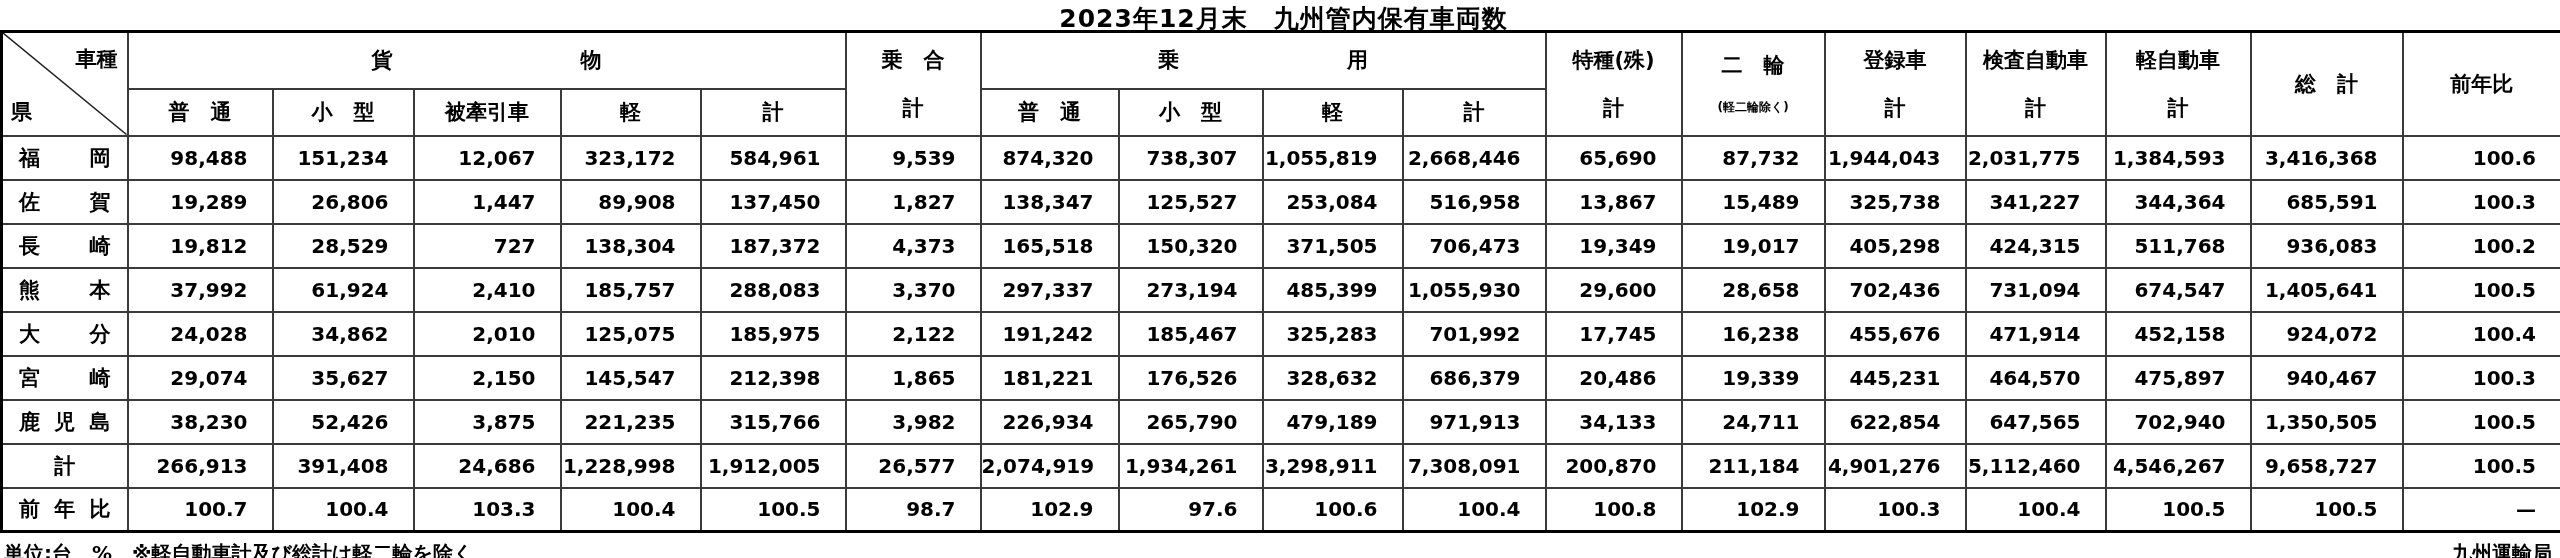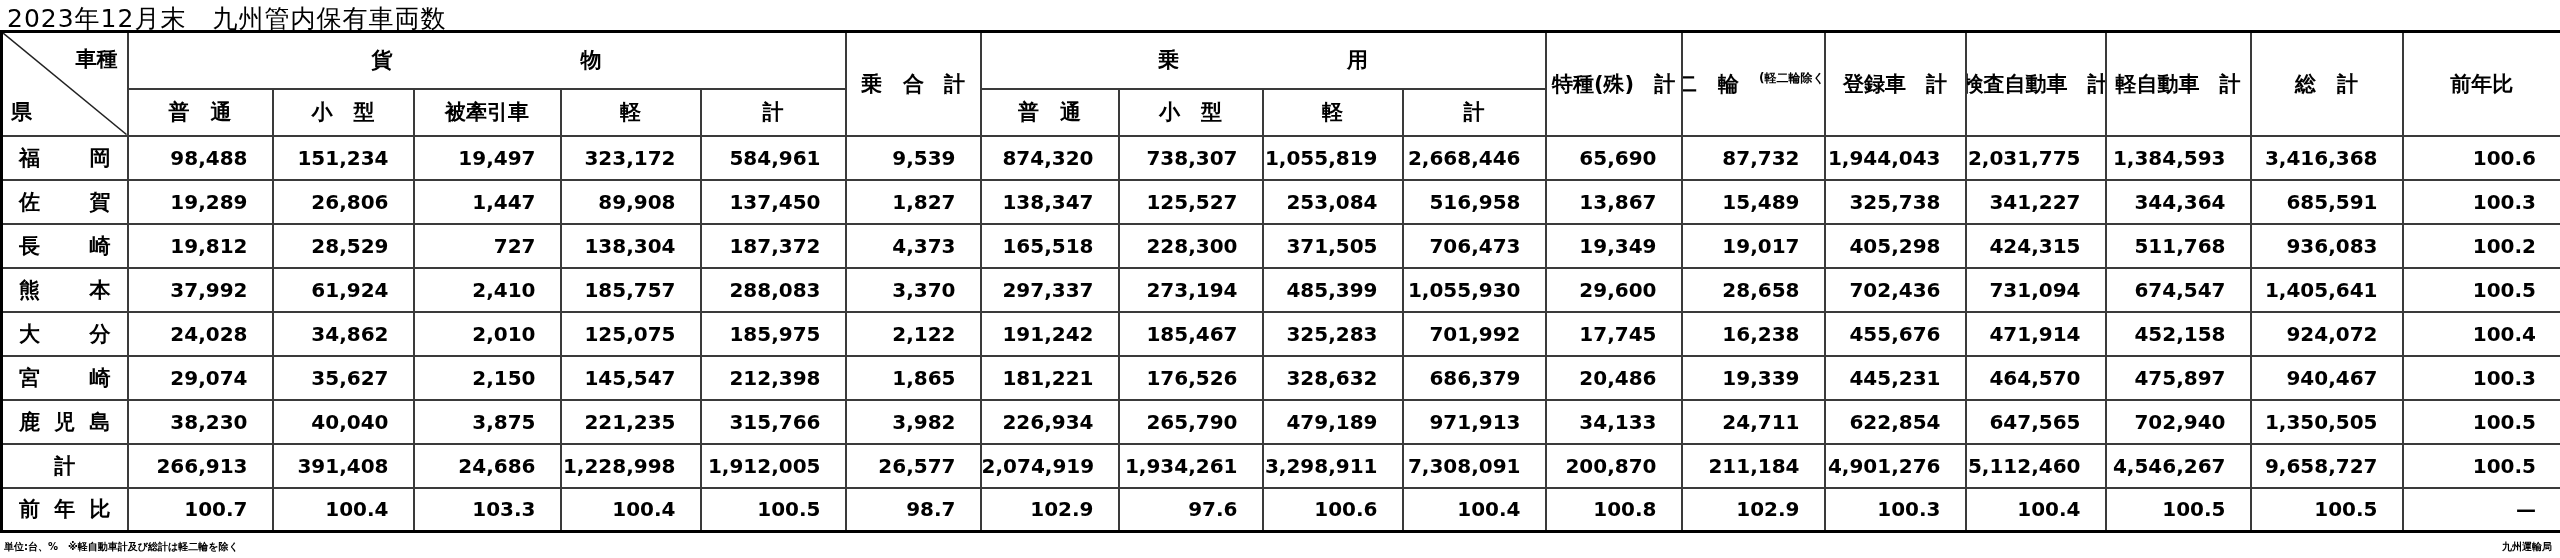--- a/index.html
+++ b/index.html
@@ -4,56 +4,56 @@
 <style>
   html,body { margin:0; padding:0; }
   body {
     width:2560px; height:558px; overflow:hidden;
     background:#ffffff; color:#000;
     font-family:"DejaVu Sans","Liberation Sans",sans-serif;
   }
   .title {
     height:30px; box-sizing:border-box;
     padding:2px 0 0 7px;
-    font-size:25px; font-weight:normal; letter-spacing:1px;
+    font-size:25px; font-weight:bold; letter-spacing:1px;text-align:center;
   }
   table {
     width:2560px; table-layout:fixed; border-collapse:collapse;
     border:3px solid #000;
   }
   th,td {
     border:2px solid #3a3a3a; padding:0;
     overflow:hidden; white-space:nowrap;
     font-weight:bold;
   }
   thead tr.r1 { height:57px; }
   thead tr.r2 { height:47px; }
   tbody tr { height:44px; }
   thead th { font-size:21px; text-align:center; vertical-align:middle; }
   .spread-cargo { letter-spacing:188px; text-indent:188px; }
   .spread-pass  { letter-spacing:168px; text-indent:168px;margin-left:34px; }
-  .two-line { display:flex; justify-content:center; gap:20px; height:100%; }
+  .two-line { display:flex; flex-direction:column; justify-content:center; gap:20px; height:100%; }
   .two-line .sub { font-size:12px; }
   td.num {
     font-size:20px; text-align:right; padding-right:24px;
   }
   th.pref {
     font-size:21px; text-align:justify; text-align-last:justify;
     padding:0 16px;
   }
   .corner { position:relative; }
   .corner svg { position:absolute; left:0; top:0; width:100%; height:100%; display:block; }
   .corner svg line { stroke:#222; stroke-width:1.5; }
   .corner-top  { position:absolute; top:12px; right:9px;  font-size:21px; }
   .corner-bottom { position:absolute; bottom:9px; left:8px; font-size:21px; }
   .footer {
     height:24px; box-sizing:border-box;
     display:flex; justify-content:space-between; align-items:flex-start;
     padding:7px 8px 0 4px;
-    font-size:10px; font-weight:bold;
+    font-size:20px; font-weight:bold;
   }
 </style>
 </head>
 <body>
 
 <div class="title">2023年12月末　九州管内保有車両数</div>
 
 <table>
   <colgroup>
     <col style="width:126px">
@@ -135,21 +135,21 @@
       <th>小　型</th>
       <th>軽</th>
       <th>計</th>
     </tr>
   </thead>
   <tbody>
       <tr>
         <th class="pref">福　岡</th>
         <td class="num">98,488</td>
         <td class="num">151,234</td>
-        <td class="num">19,497</td>
+        <td class="num">12,067</td>
         <td class="num">323,172</td>
         <td class="num">584,961</td>
         <td class="num">9,539</td>
         <td class="num">874,320</td>
         <td class="num">738,307</td>
         <td class="num">1,055,819</td>
         <td class="num">2,668,446</td>
         <td class="num">65,690</td>
         <td class="num">87,732</td>
         <td class="num">1,944,043</td>
@@ -180,21 +180,21 @@
       </tr>
       <tr>
         <th class="pref">長　崎</th>
         <td class="num">19,812</td>
         <td class="num">28,529</td>
         <td class="num">727</td>
         <td class="num">138,304</td>
         <td class="num">187,372</td>
         <td class="num">4,373</td>
         <td class="num">165,518</td>
-        <td class="num">228,300</td>
+        <td class="num">150,320</td>
         <td class="num">371,505</td>
         <td class="num">706,473</td>
         <td class="num">19,349</td>
         <td class="num">19,017</td>
         <td class="num">405,298</td>
         <td class="num">424,315</td>
         <td class="num">511,768</td>
         <td class="num">936,083</td>
         <td class="num">100.2</td>
       </tr>
@@ -254,21 +254,21 @@
         <td class="num">19,339</td>
         <td class="num">445,231</td>
         <td class="num">464,570</td>
         <td class="num">475,897</td>
         <td class="num">940,467</td>
         <td class="num">100.3</td>
       </tr>
       <tr>
         <th class="pref">鹿児島</th>
         <td class="num">38,230</td>
-        <td class="num">40,040</td>
+        <td class="num">52,426</td>
         <td class="num">3,875</td>
         <td class="num">221,235</td>
         <td class="num">315,766</td>
         <td class="num">3,982</td>
         <td class="num">226,934</td>
         <td class="num">265,790</td>
         <td class="num">479,189</td>
         <td class="num">971,913</td>
         <td class="num">34,133</td>
         <td class="num">24,711</td>

